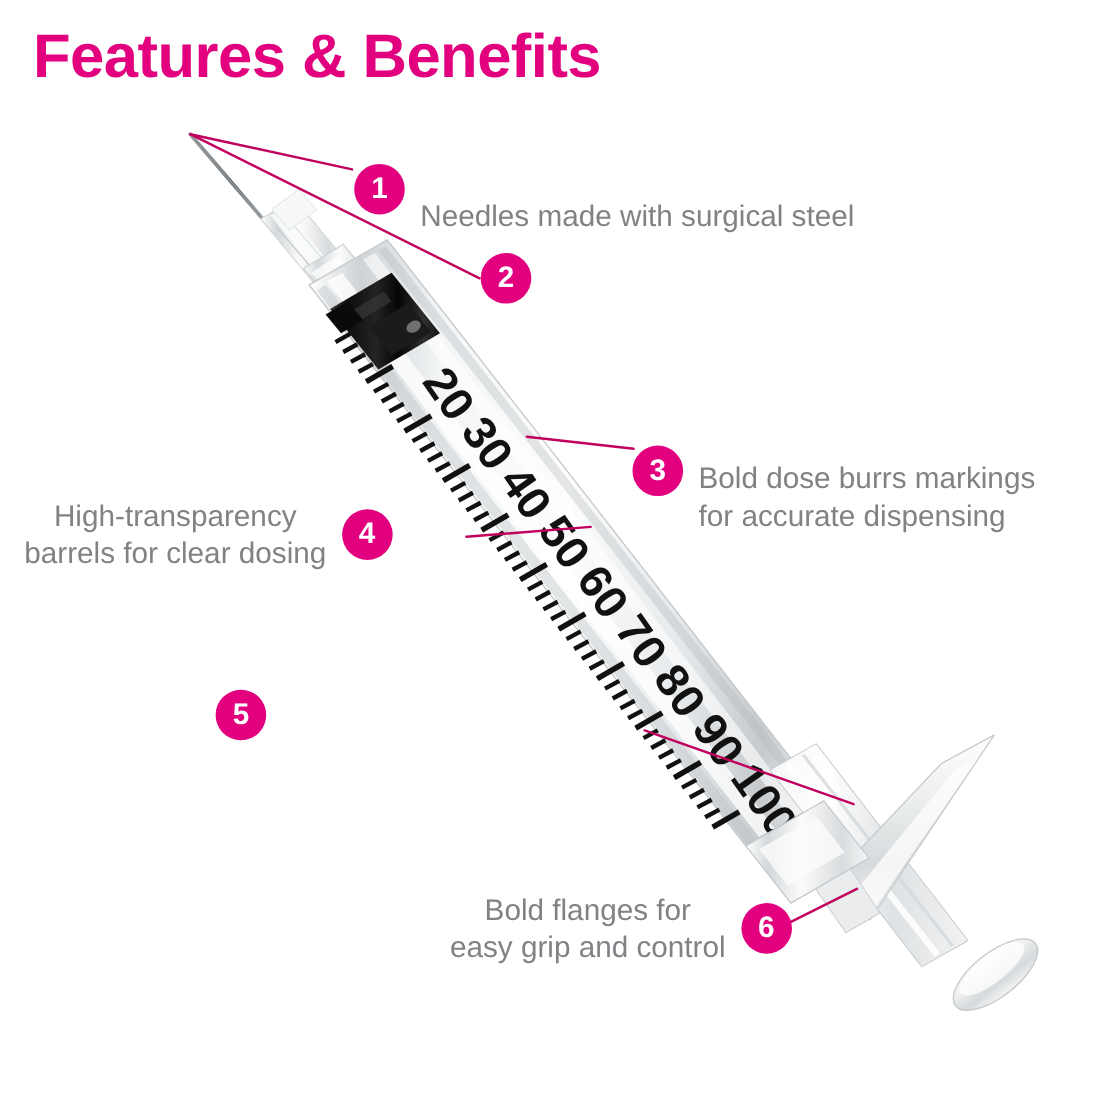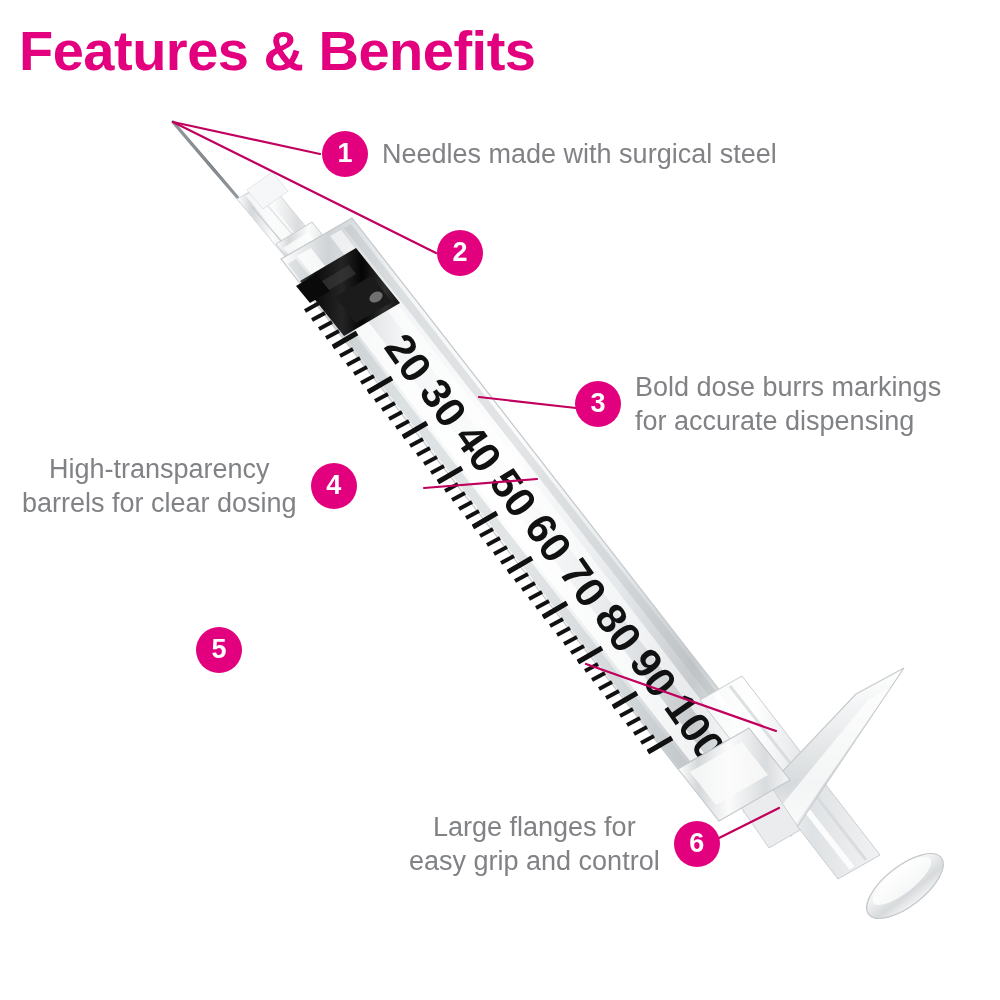--- a/index.html
+++ b/index.html
@@ -15,21 +15,21 @@
     position: relative;
     width: 1000px;
     height: 1000px;
     background: #ffffff;
     overflow: hidden;
   }
 
   
   #title {
     position: absolute;
-    left: 19px;
+    left: 30px;
     top: 18px;
     font-size: 56px;
     font-weight: bold;
     letter-spacing: -0.5px;
     color: #e2007f;
     font-family: "Liberation Sans", sans-serif;
     white-space: nowrap;
   }
 
   
@@ -74,20 +74,21 @@
     line-height: 1.26;
     font-family: "Liberation Sans", sans-serif;
     white-space: pre-line;
     font-weight: normal;
   }
   .ctext.align-right {
     text-align: center;
   }
   .ctext.align-left {
     text-align: left;
+    margin-top: 48px;
   }
 
   #c1 { left: 322px; top: 131px; }
   #c2 { left: 437px; top: 230px; }
   #c3 { left: 575px; top: 370px; }
   #c4 { left: 22px;  top: 452px; }
   #c5 { left: 196px; top: 627px; }
   #c6 { left: 409px; top: 810px; }
 </style>
 </head>
@@ -316,17 +317,17 @@
     <div class="ctext align-right">High-transparency
 barrels for clear dosing</div>
   </div>
 
   <div class="callout left-text" id="c5">
     <div class="badge">5</div>
   </div>
 
   <div class="callout left-text" id="c6">
     <div class="badge">6</div>
-    <div class="ctext align-right">Large flanges for
+    <div class="ctext align-right">Bold flanges for
 easy grip and control</div>
   </div>
 
 </div>
 
 </body></html>

